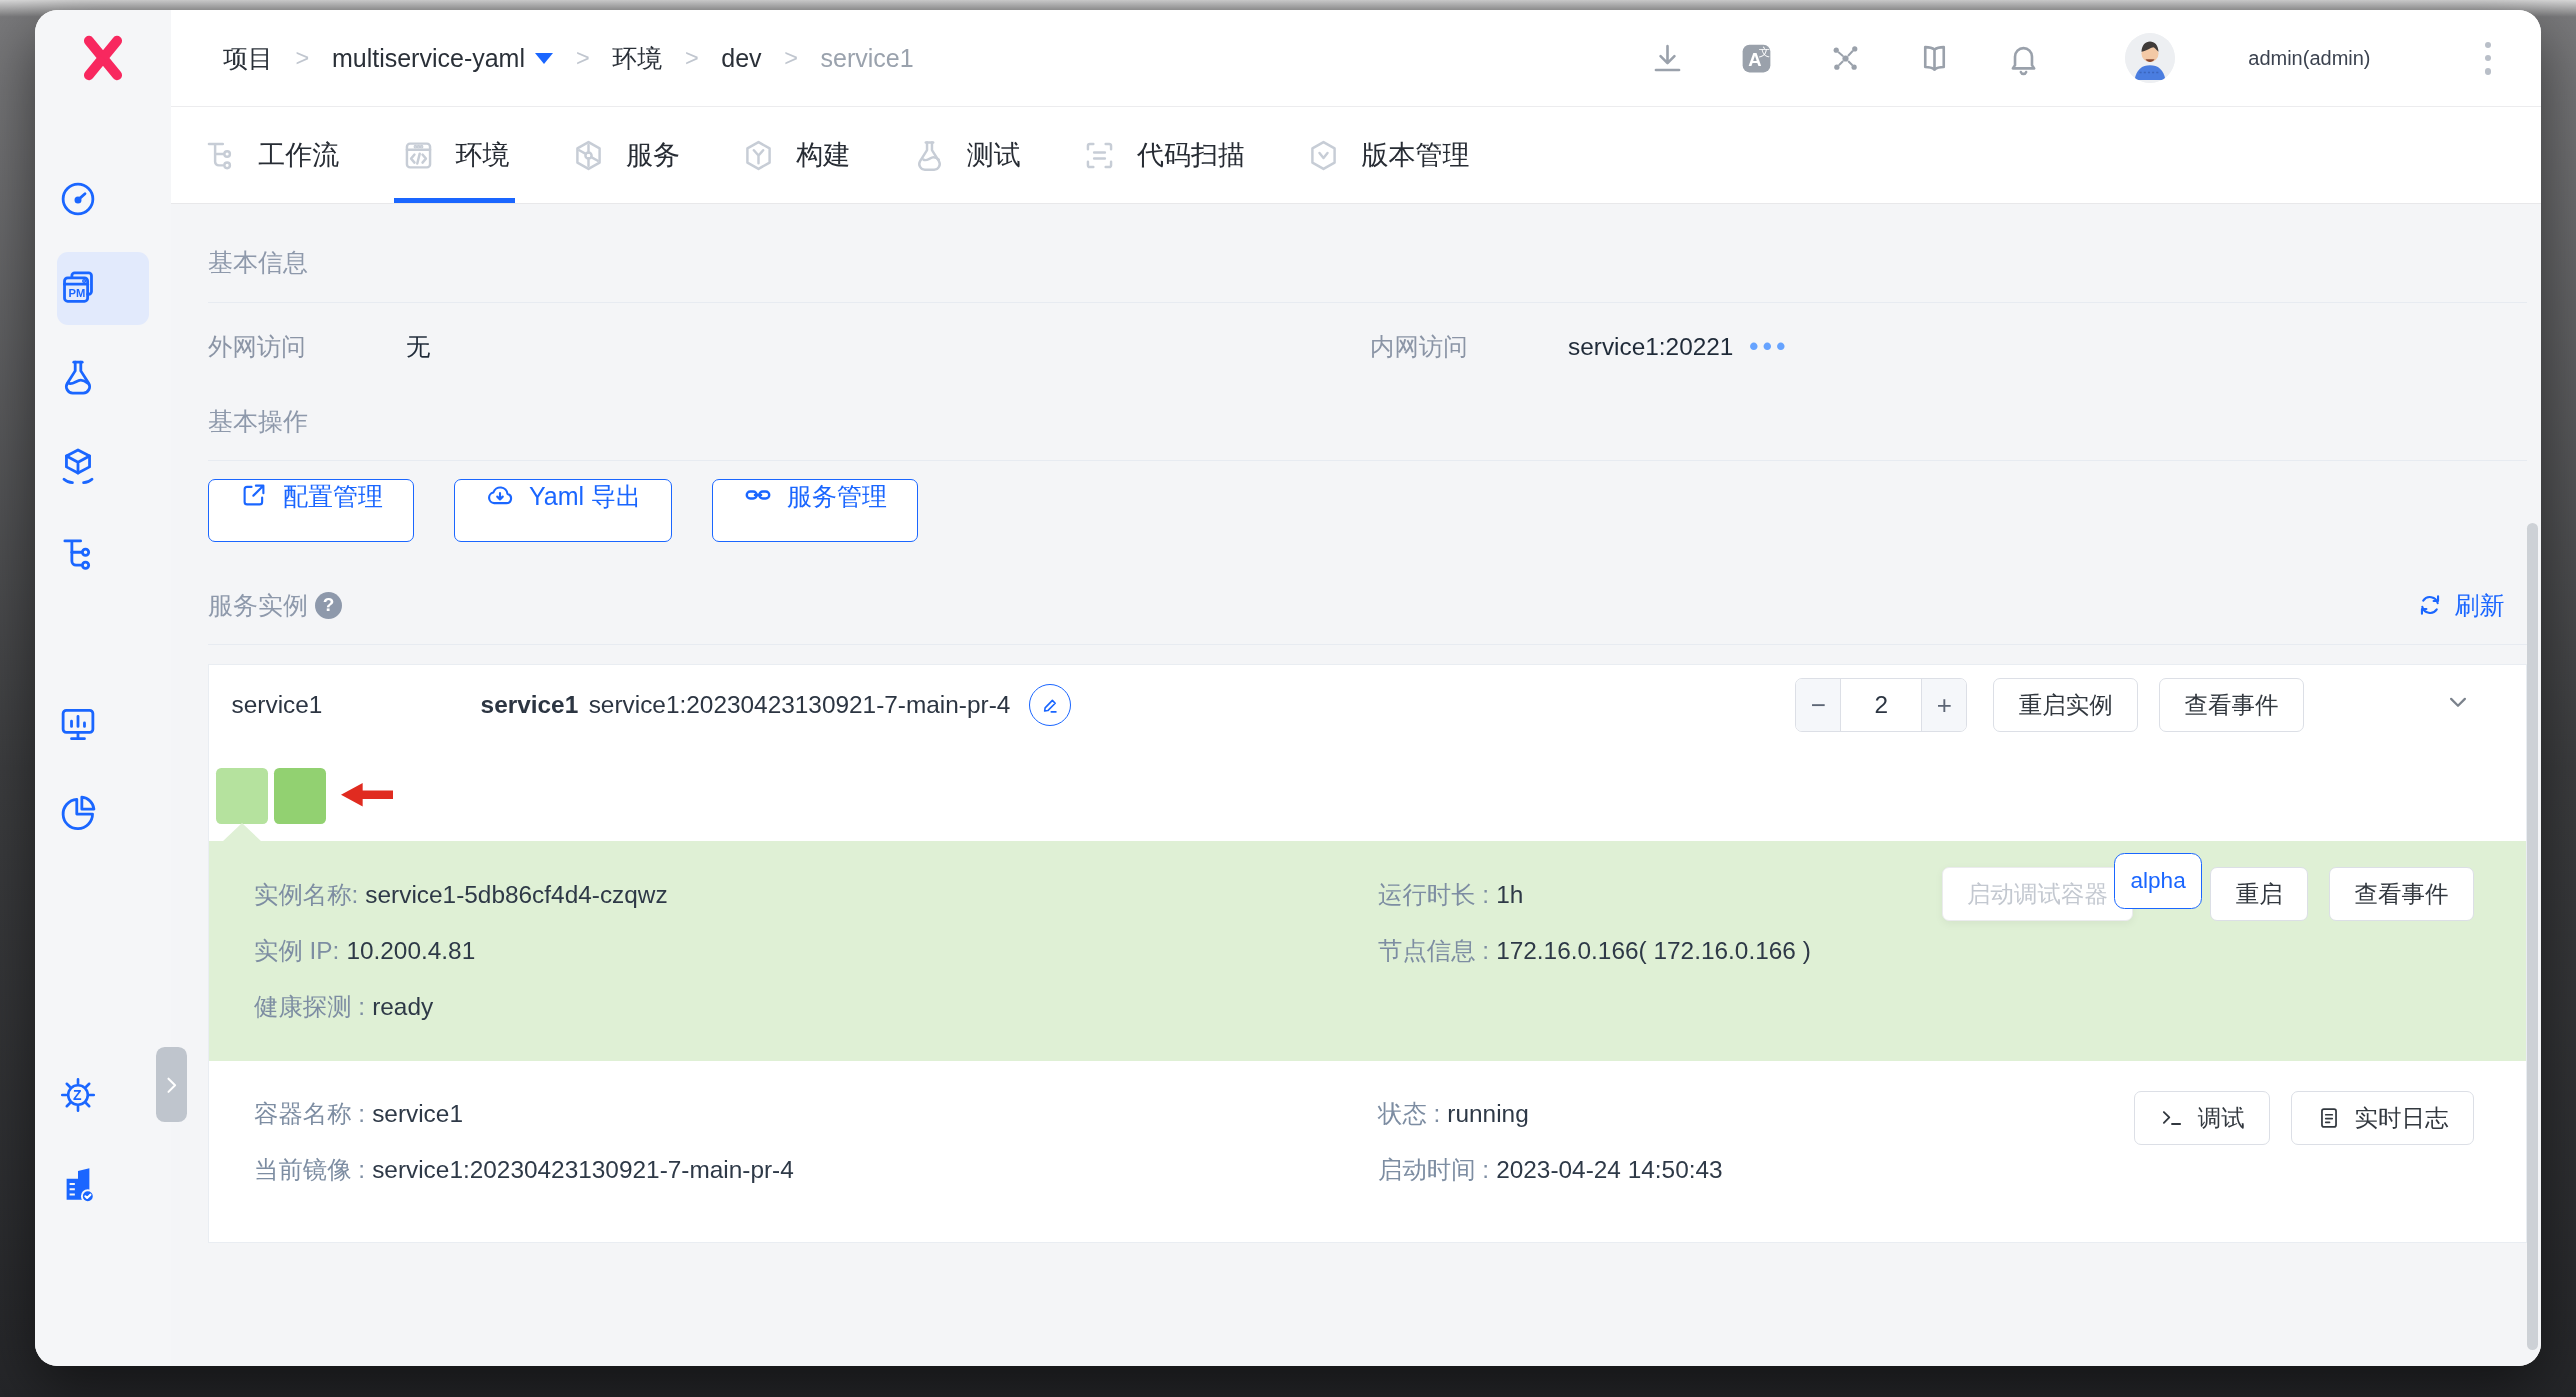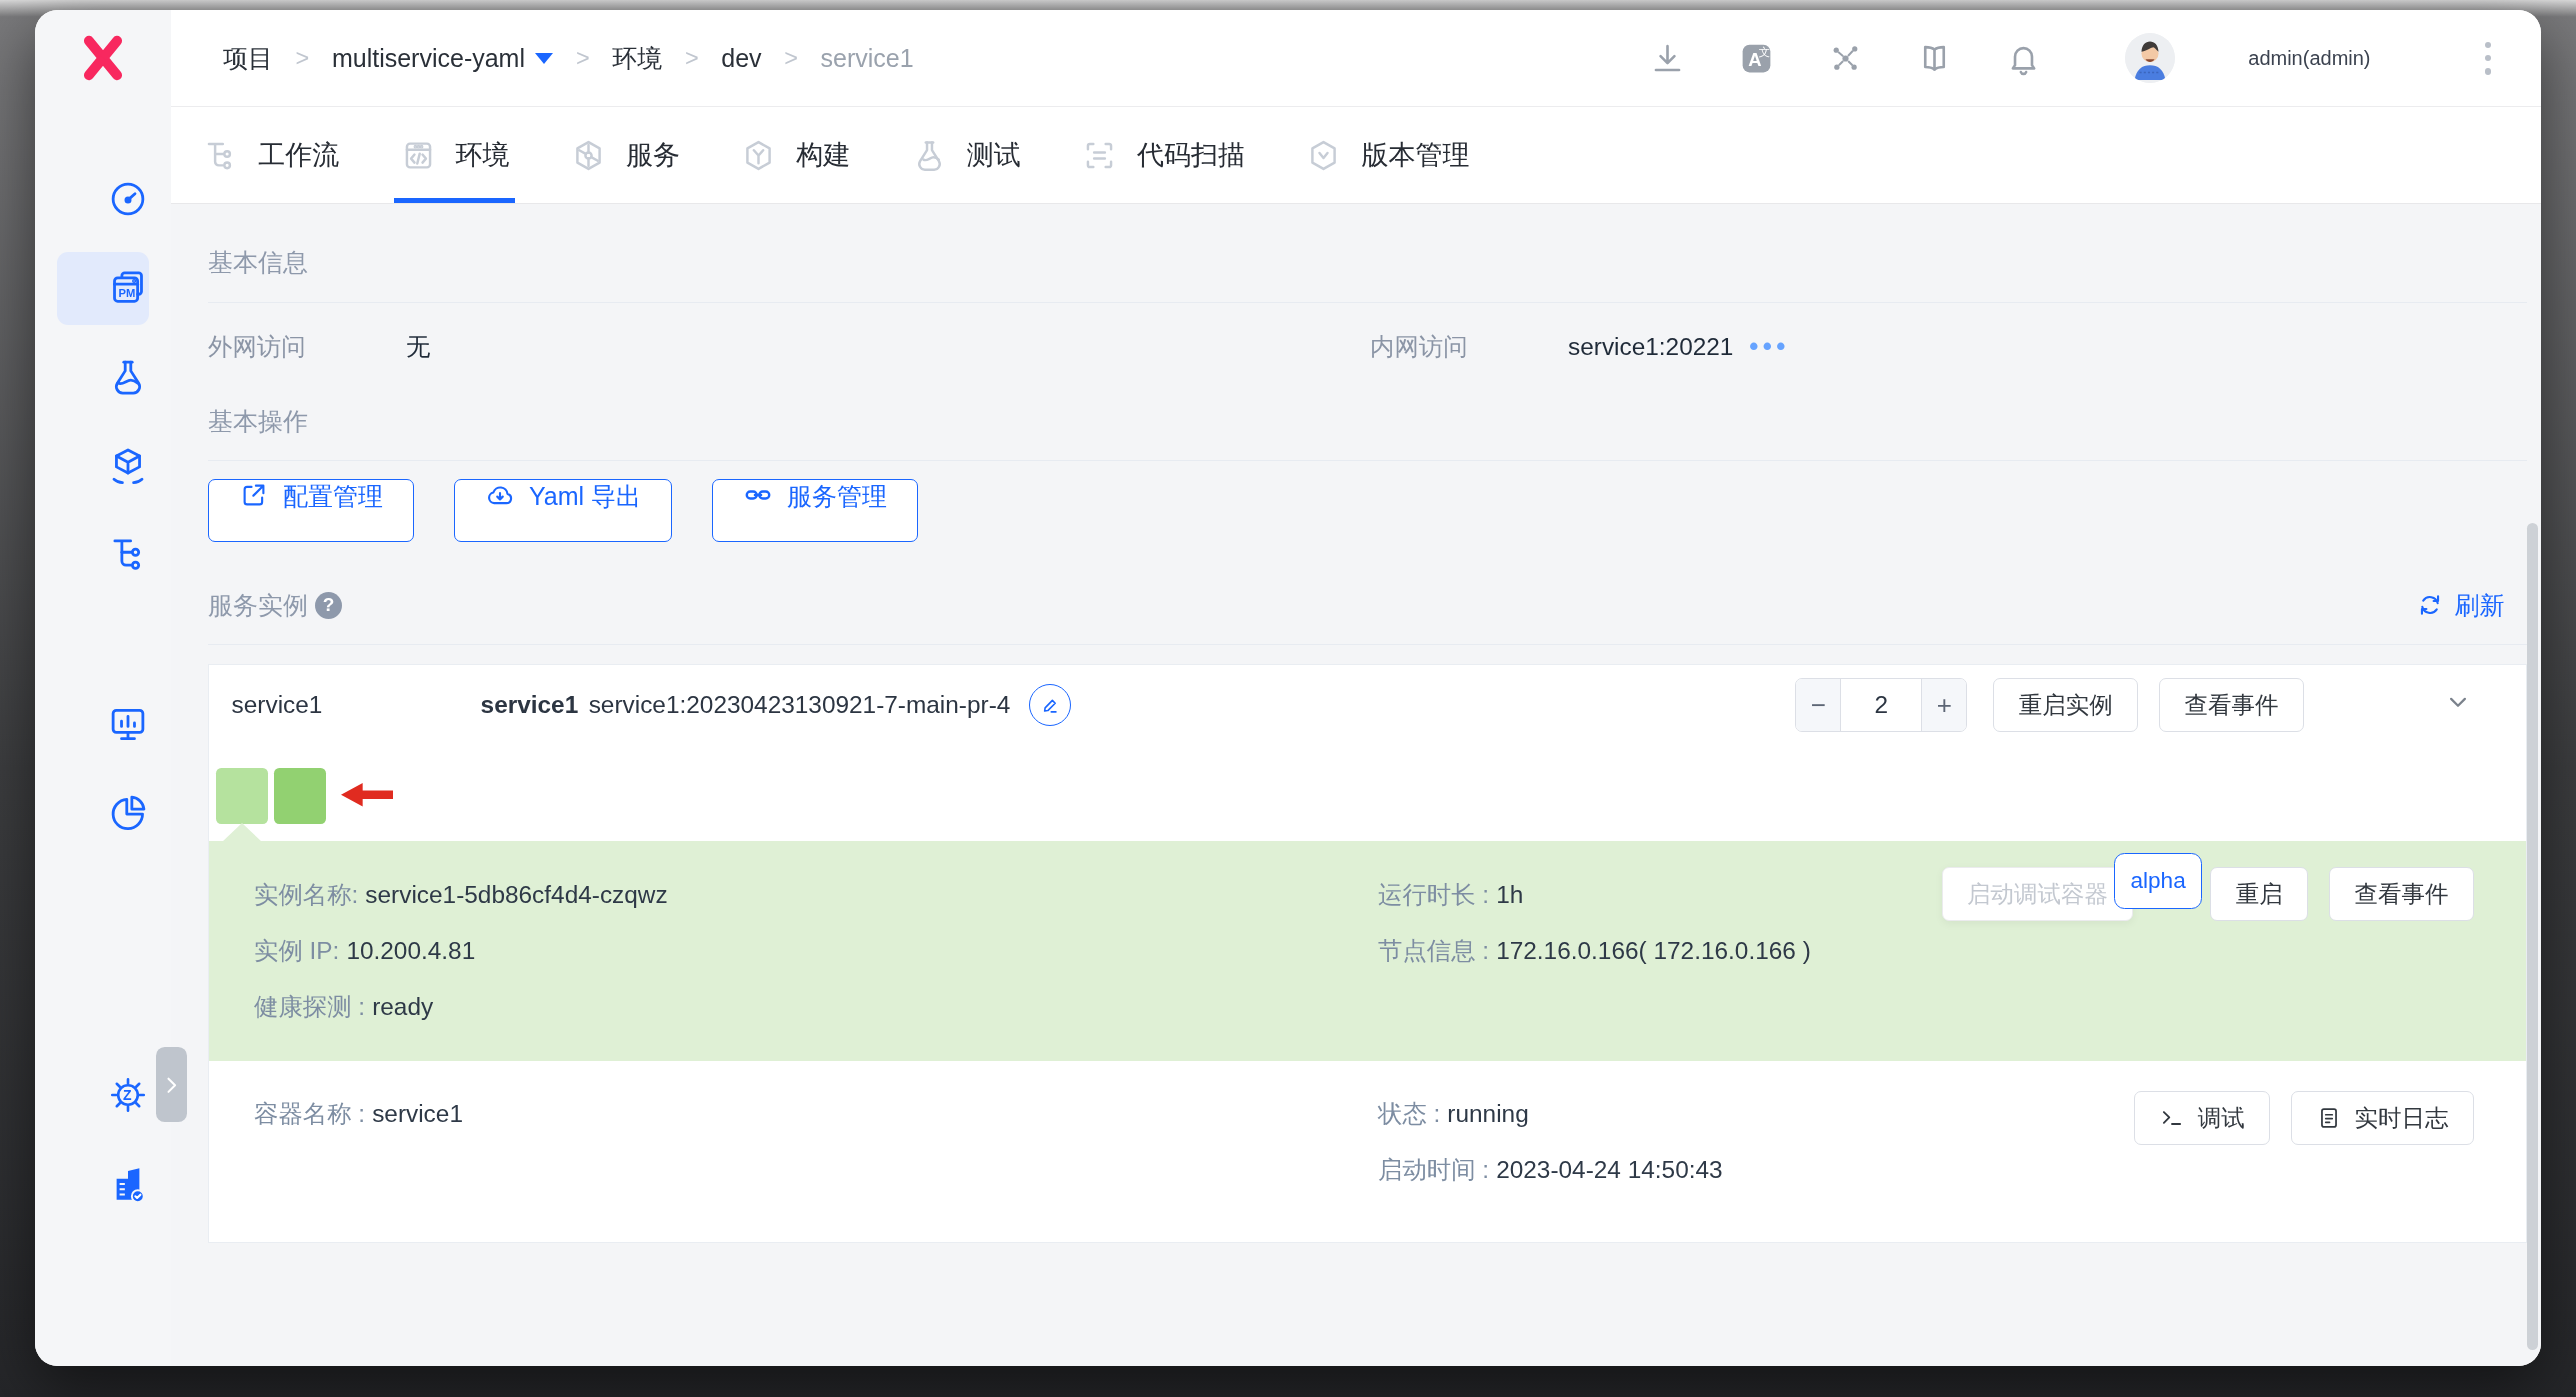--- a/index.html
+++ b/index.html
@@ -14,21 +14,21 @@
     box-shadow:0 21px 61px rgba(0,0,0,.5); }
 
   
   .sidebar { width:136px; background:#f5f6f8; display:flex; flex-direction:column;
     align-items:center; position:relative; flex-shrink:0; }
   .logo { margin-top:22.6px; width:50px; height:50px; cursor:pointer; }
   .nav { display:flex; flex-direction:column; gap:15.7px; margin-top:80px; align-items:center; }
   .nav.gap2 { margin-top:97px; }
   .nav.bottom { margin-top:auto; margin-bottom:146px; }
   .nav-item { width:92px; height:73px; display:flex; align-items:center;
-    justify-content:flex-end; border-radius:11px; color:#1a66ff; cursor:pointer; }
+    justify-content:flex-start; border-radius:11px; color:#1a66ff; cursor:pointer; }
   .nav-item.selected { background:#e2eafc; }
   .nav-item svg { width:42px; height:42px; }
   .collapse-handle { position:absolute; right:-15.7px; top:1037px; width:31px; height:75px;
     background:#bfc5cd; border-radius:8.7px; display:flex; align-items:center;
     justify-content:center; cursor:pointer; z-index:6; color:#fff; }
 
   
   .main { flex:1; display:flex; flex-direction:column; min-width:0; position:relative; }
   .topbar { height:97px; background:#fff; display:flex; align-items:center;
     padding:0 45px 0 52px; border-bottom:0.9px solid #ececee; flex-shrink:0; }
@@ -489,20 +489,23 @@
             <button class="btn">查看事件</button>
           </div>
         </div>
 
         <div class="container-sec">
           <div class="panel-grid">
             <div class="col">
               <div>
                 <span class="k">容器名称 :</span><span class="v">service1</span>
               </div>
+              <div>
+                <span class="k">当前镜像 :</span><span class="v">service1:20230423130921-7-main-pr-4</span>
+              </div>
             </div>
             <div class="col">
               <div>
                 <span class="k">状态 :</span><span class="v">running</span>
               </div>
               <div>
                 <span class="k">启动时间 :</span><span class="v">2023-04-24 14:50:43</span>
               </div>
             </div>
           </div>

